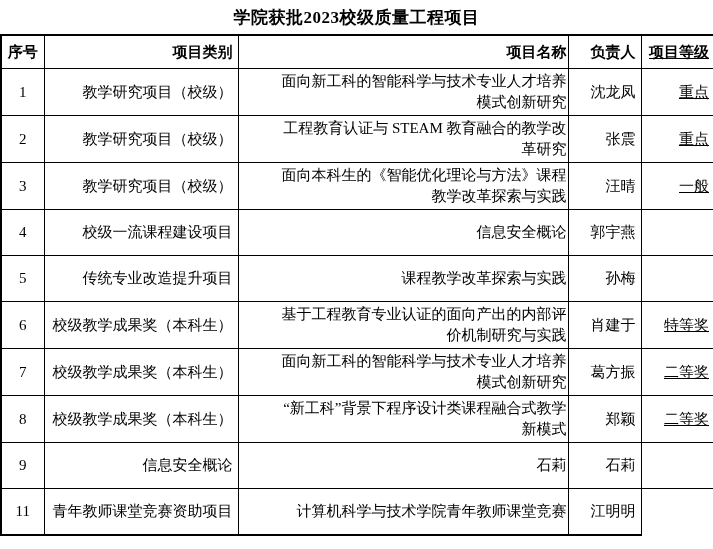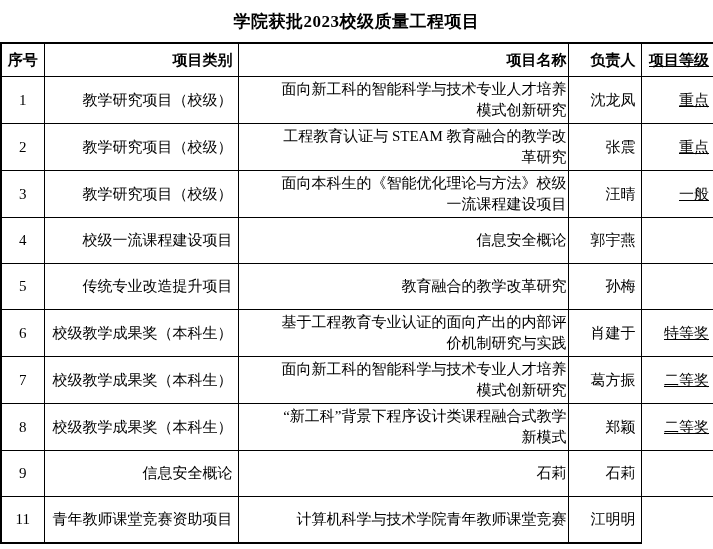--- a/index.html
+++ b/index.html
@@ -10,21 +10,21 @@
   .page {
     position: relative;
     width: 713px;
     height: 549px;
     background: #ffffff;
     color: #000000;
     font-family: "Liberation Serif", "DejaVu Serif", serif;
     overflow: hidden;
   }
   .doc-title {
-    height: 42px;
+    height: 34px;
     display: flex;
     align-items: center;
     justify-content: center;
     font-size: 17px;
     font-weight: bold;
     letter-spacing: 0.5px;
   }
   table.tbl {
     border-collapse: collapse;
     table-layout: fixed;
@@ -84,35 +84,35 @@
         <tr>
           <td class="c-no">2</td>
           <td class="c-cat">教学研究项目（校级）</td>
           <td class="c-name">工程教育认证与 STEAM 教育融合的教学改革研究</td>
           <td class="c-lead">张震</td>
           <td class="c-lvl">重点</td>
         </tr>
         <tr>
           <td class="c-no">3</td>
           <td class="c-cat">教学研究项目（校级）</td>
-          <td class="c-name">面向本科生的《智能优化理论与方法》校级一流课程建设项目</td>
+          <td class="c-name">面向本科生的《智能优化理论与方法》课程教学改革探索与实践</td>
           <td class="c-lead">汪晴</td>
           <td class="c-lvl">一般</td>
         </tr>
         <tr>
           <td class="c-no">4</td>
           <td class="c-cat">校级一流课程建设项目</td>
           <td class="c-name">信息安全概论</td>
           <td class="c-lead">郭宇燕</td>
           <td class="c-lvl"></td>
         </tr>
         <tr>
           <td class="c-no">5</td>
           <td class="c-cat">传统专业改造提升项目</td>
-          <td class="c-name">教育融合的教学改革研究</td>
+          <td class="c-name">课程教学改革探索与实践</td>
           <td class="c-lead">孙梅</td>
           <td class="c-lvl"></td>
         </tr>
         <tr>
           <td class="c-no">6</td>
           <td class="c-cat">校级教学成果奖（本科生）</td>
           <td class="c-name">基于工程教育专业认证的面向产出的内部评价机制研究与实践</td>
           <td class="c-lead">肖建于</td>
           <td class="c-lvl">特等奖</td>
         </tr>

